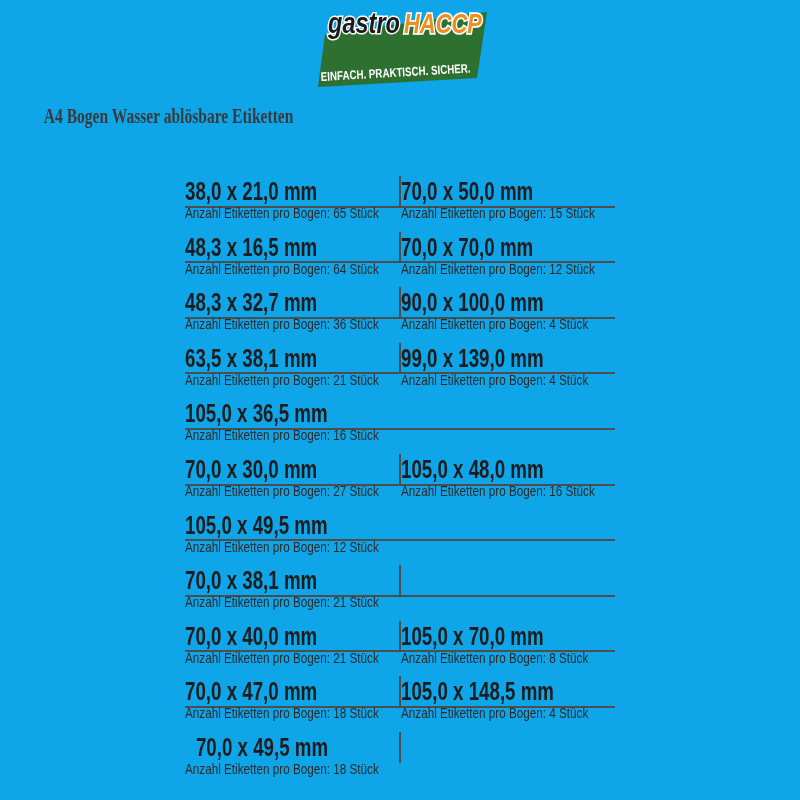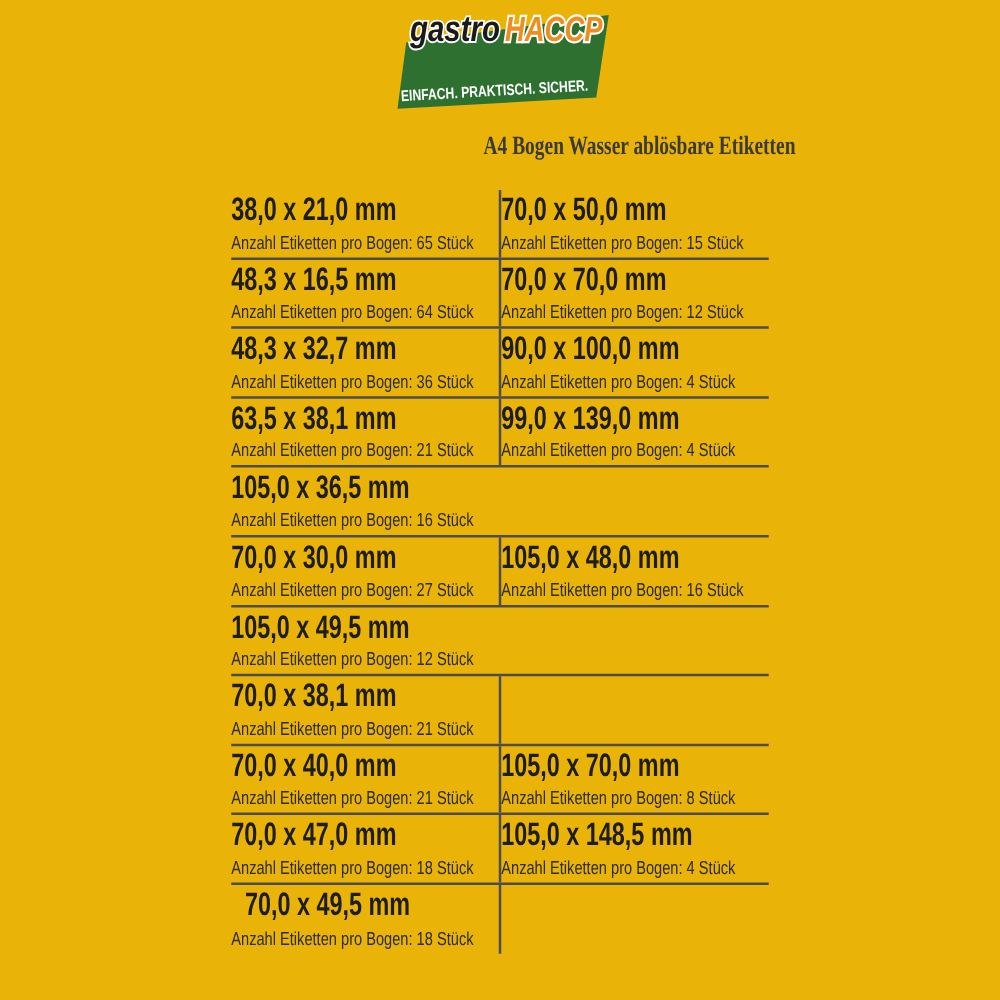--- a/index.html
+++ b/index.html
@@ -4,28 +4,28 @@
 <style>
   html,body { margin:0; padding:0; }
   body {
     width:800px; height:800px;
     background:#ffffff;
     font-family:"Liberation Sans", sans-serif;
   }
   .page {
     position:relative;
     width:800px; height:800px;
-    background:#eab308;
+    background:#0ea5e9;
     overflow:hidden;
   }
   .logo-svg { position:absolute; left:305px; top:5px; }
 
   .title-wrap {
     position:absolute; top:104px; left:0;
-    width:680px; text-align:right;
+    width:680px; text-align:left;
   }
   .title {
     display:inline-block;
     font-family:"Liberation Serif", serif;
     font-weight:bold;
     font-size:21px;
     color:#3a3a3a;
     white-space:nowrap;
     transform:scaleX(0.74);
     transform-origin:center center;
@@ -40,20 +40,21 @@
     display:flex;
     height:55.6px;
     box-sizing:border-box;
     border-bottom:2px solid #4d4d4d;
   }
   .row.last { border-bottom:none; height:55px;text-align:center; }
   .cell {
     box-sizing:border-box;
     display:flex; flex-direction:column;
     overflow:visible;
+    margin-top:24px;
   }
   .cell.left {
     width:216px;
     border-right:2px solid #4d4d4d;
     padding:2px 0 3px 0;
   }
   .cell.right {
     flex:1;
     padding:2px 0 3px 0;
   }

